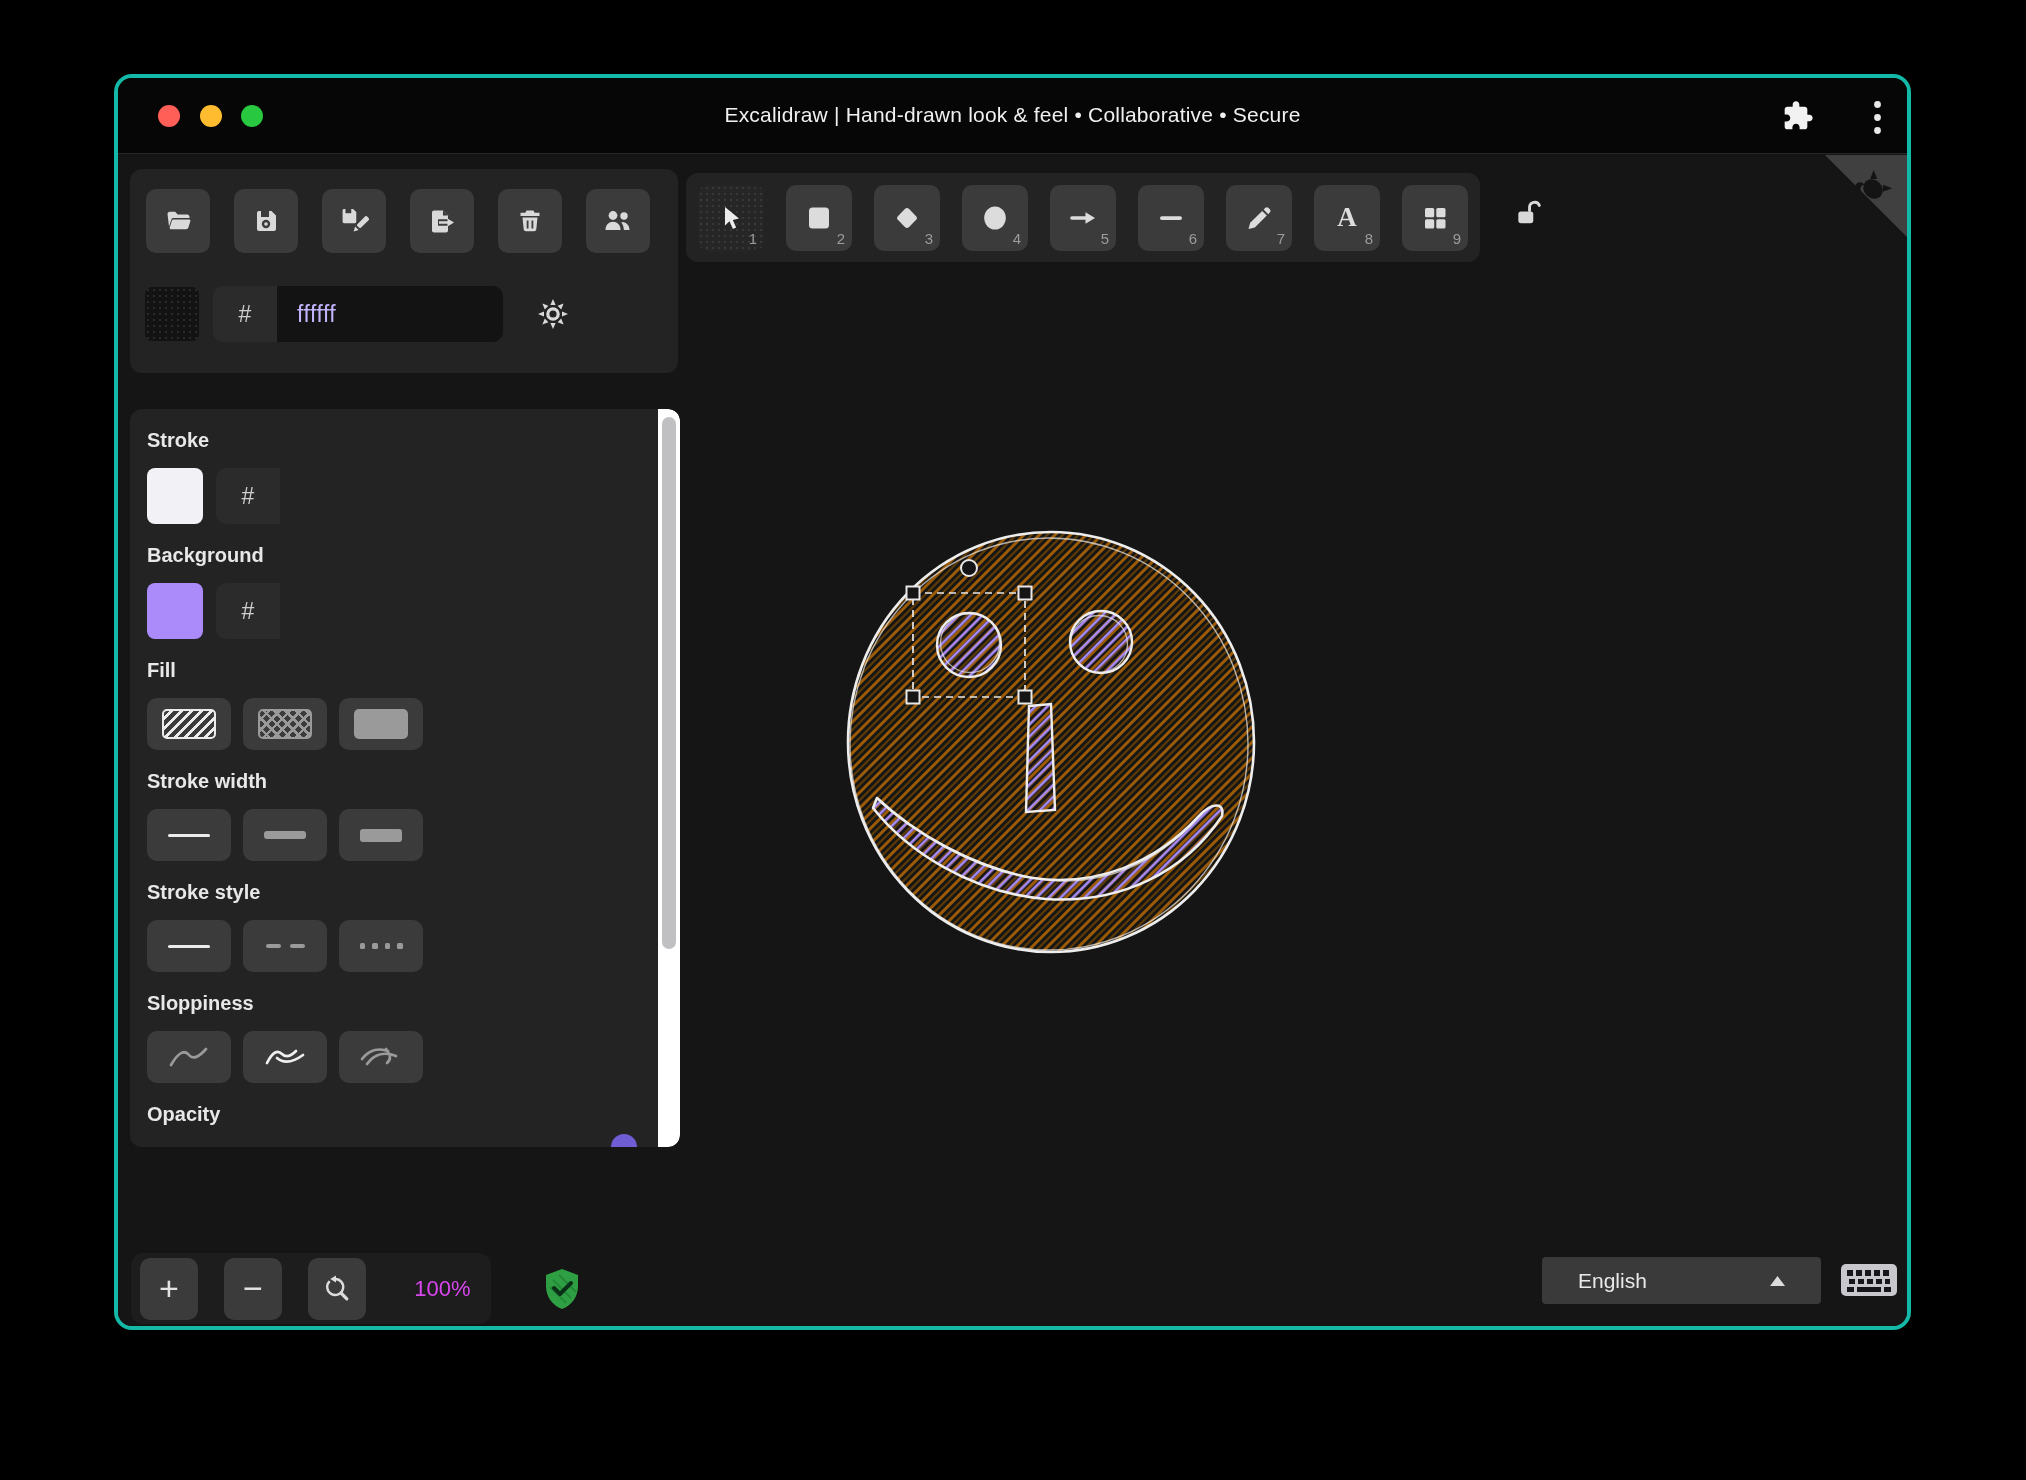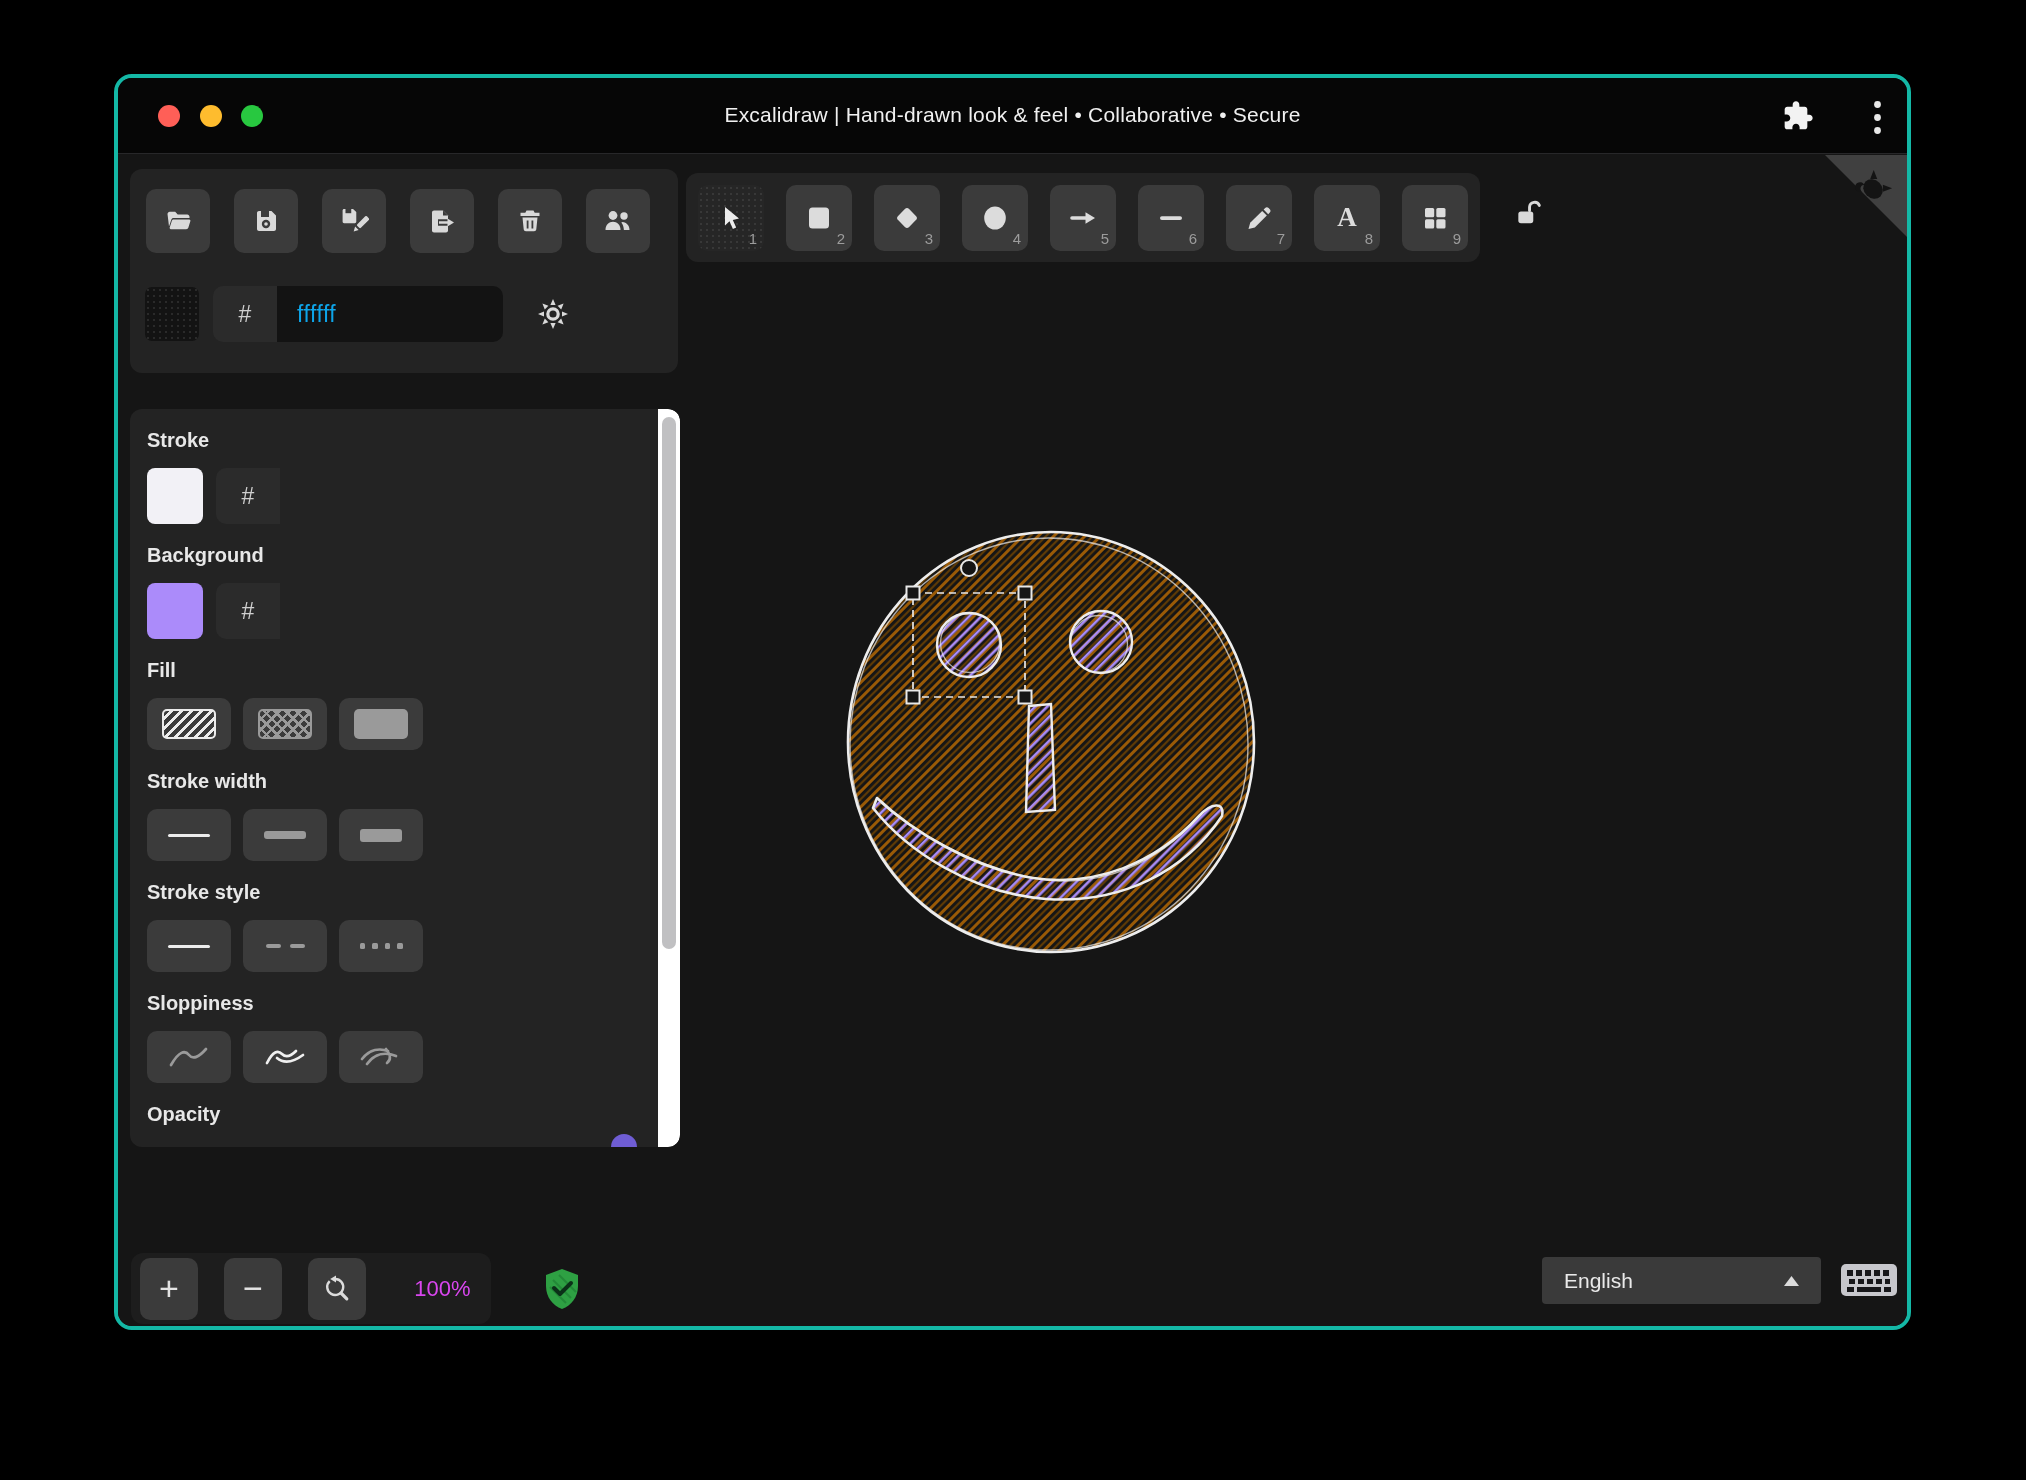--- a/index.html
+++ b/index.html
@@ -23,21 +23,21 @@
   .btn  { width:64px; height:64px; }
   .tool { width:66px; height:66px; position:relative; }
   .zbtn { width:62px; height:62px; font-size:34px; color:#e3e3e3; }
   .active { background:#262626; background-image:radial-gradient(#383838 1.2px, transparent 1.2px); background-size:6px 6px; }
   .badge { position:absolute; right:7px; bottom:4px; font-size:15px; color:#9c9c9c; }
 
   .swatch { width:56px; height:56px; border-radius:8px; }
   .swatch.dark { border:1px solid rgba(255,255,255,.07); background-image:radial-gradient(#2a2a2a 1px, transparent 1px); background-size:6px 6px; }
   .hexbox { display:flex; width:290px; height:56px; border-radius:10px; overflow:hidden; }
   .hexprefix { width:64px; background:#2b2b2b; color:#cfcfcf; font-size:23px; display:flex; align-items:center; justify-content:center; }
-  .hexval { flex:1; background:#131313; color:#0ea5e9; font-size:23px; display:flex; align-items:center; padding-left:20px; letter-spacing:.5px; }
+  .hexval { flex:1; background:#131313; color:#c4b5fd; font-size:23px; display:flex; align-items:center; padding-left:20px; letter-spacing:.5px; }
 
   .row-btns  { position:absolute; left:16px; top:20px; display:flex; gap:24px; }
   .row-color { position:absolute; left:14px; top:117px; display:flex; align-items:center; gap:13px; }
 
   
   .props { position:absolute; left:17px; top:0; width:470px; }
   .plabel { margin:20px 0 16px; font-size:20px; font-weight:bold; color:#e8e8e8; }
   .prow { display:flex; gap:13px; align-items:center; }
   .optrow { display:flex; gap:12px; }
   .opt { width:84px; height:52px; background:#3b3b3b; border-radius:10px; display:flex; align-items:center; justify-content:center; }
@@ -59,21 +59,21 @@
 
   .scroll-track { position:absolute; top:0; right:0; bottom:0; width:22px; background:#fff; border-radius:0 12px 12px 0; }
   .scroll-thumb { position:absolute; top:8px; left:4px; width:14px; height:532px; background:#c0c0c2; border-radius:7px; }
   .op-thumb { position:absolute; left:481px; bottom:-13px; width:26px; height:26px; border-radius:50%; background:#6f5dd4; }
 
   
   .zoomisland { position:absolute; left:13px; top:1098px; width:360px; height:71px; background:#1d1d1d;
                 border-radius:12px; display:flex; align-items:center; padding-left:9px; gap:26px; }
   .zoomval { font-size:22px; color:#d946ef; width:104px; text-align:center; margin-left:2px; }
   .langsel { position:absolute; left:1424px; top:1102px; width:279px; height:47px; background:#3a3a3a; border-radius:4px;
-             display:flex; align-items:center; justify-content:space-between; padding:0 22px; color:#e9e9e9; font-size:21px; }
+             display:flex; align-items:center; justify-content:space-between; padding:0 36px; color:#e9e9e9; font-size:21px; }
 
   .gh-corner { position:absolute; right:0; top:0; }
   .smiley { position:absolute; left:715px; top:365px; }
   .shield { position:absolute; left:424px; top:1112px; }
   .kbd { position:absolute; left:1722px; top:1105px; }
   .lock { position:absolute; left:1395px; top:42px; }
 </style>
 </head>
 <body>
 

